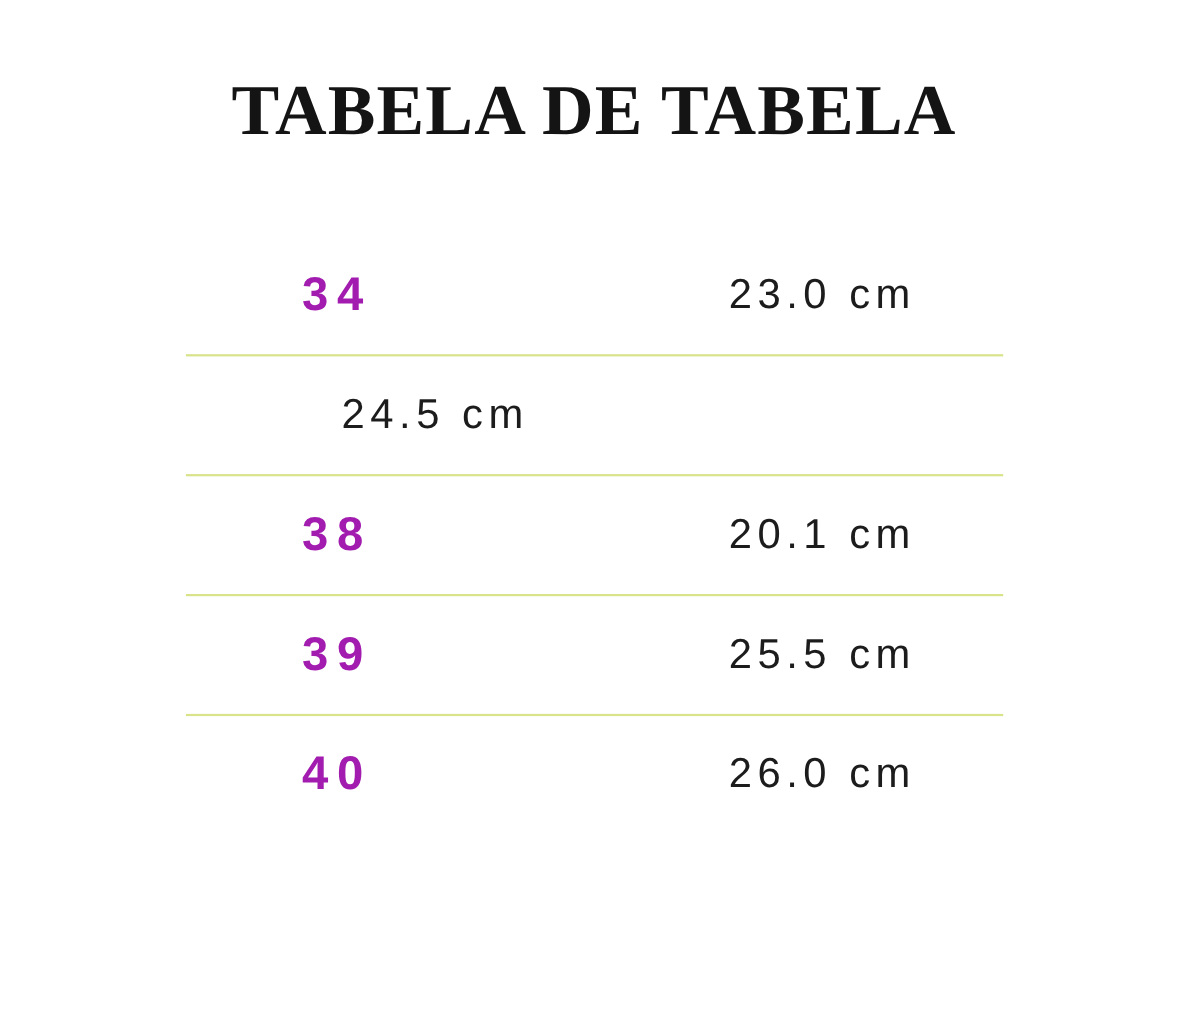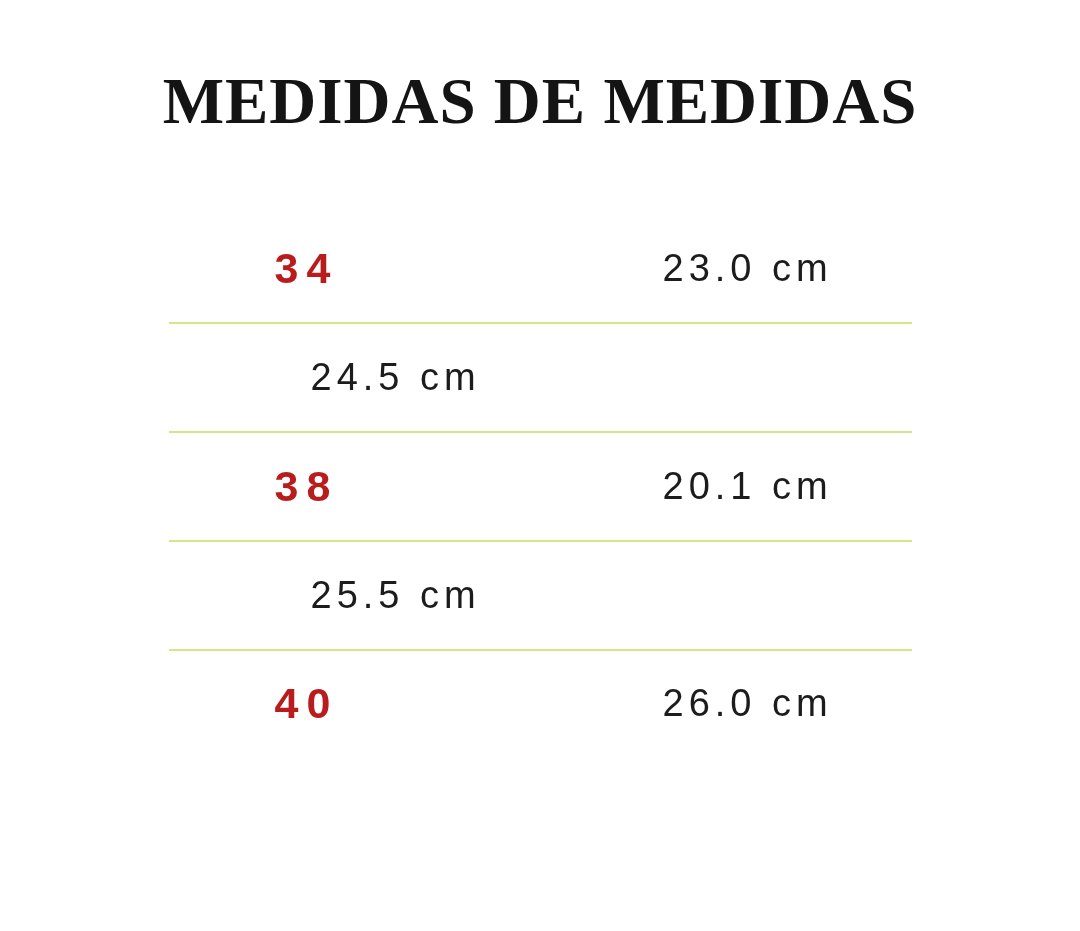--- a/index.html
+++ b/index.html
@@ -41,55 +41,56 @@
   .size-row:last-child {
     border-bottom: none;
     height: 106px;
   }
   .size-cell {
     width: 352px;
     flex: 0 0 352px;
     font-weight: 700;
     font-size: 43px;
     letter-spacing: 8px;
-    color: #b91c1c;
+    color: #a21caf;
     white-space: nowrap;
   }
   .measurement-cell {
     font-weight: 400;
     font-size: 38px;
     letter-spacing: 5px;
     color: #1c1c1c;
     white-space: nowrap;
     margin-left: 36px;
   }
 </style>
 </head>
 <body>
 
-<h1 class="page-title">MEDIDAS DE MEDIDAS</h1>
+<h1 class="page-title">TABELA DE TABELA</h1>
 
 <div class="size-table">
   <div class="size-row">
     <span class="size-cell">34</span>
     <span class="measurement-cell">23.0 cm</span>
   </div>
 
 
 
   <div class="size-row">
     <span class="measurement-cell">24.5 cm</span>
   </div>
 
   <div class="size-row">
     <span class="size-cell">38</span>
     <span class="measurement-cell">20.1 cm</span>
   </div>
 
   <div class="size-row">
+    <span class="size-cell">39</span>
     <span class="measurement-cell">25.5 cm</span>
   </div>
 
   <div class="size-row">
     <span class="size-cell">40</span>
     <span class="measurement-cell">26.0 cm</span>
   </div>
 </div>
 
 </body></html>

